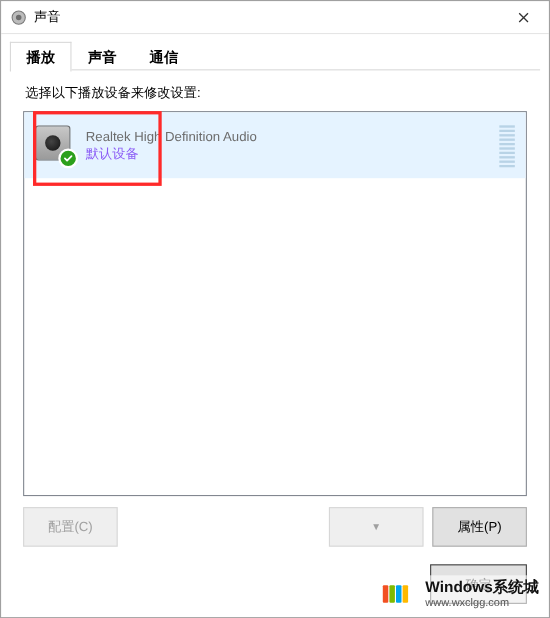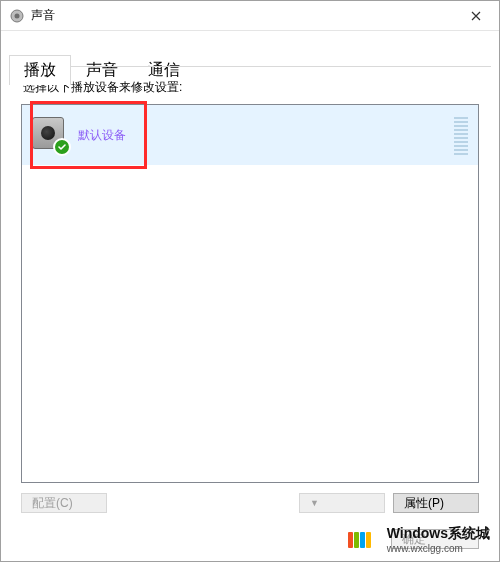--- a/index.html
+++ b/index.html
@@ -40,25 +40,26 @@
   .tabs {
     display: flex;
     padding: 6px 8px 0 8px;
     gap: 0;
     position: relative;
   }
   .tab {
     padding: 4px 14px;
     border: 1px solid transparent;
     border-bottom: none;
-    font-size: 16px;
+    font-size: 13px;
     background: transparent;
     position: relative;
-    top: 18px;
+    top: 1px;
     cursor: default;
+    font-weight: bold;
   }
   .tab.active {
     border-color: #d9d9d9;
     background: #fff;
     z-index: 2;
   }
   .tab-underline {
     position: absolute;
     left: 8px; right: 8px; bottom: 0;
     border-bottom: 1px solid #d9d9d9;
@@ -129,29 +130,29 @@
     border: 3px solid #ff2a2a;
     pointer-events: none;
   }
 
   .bottom-row {
     display: flex;
     gap: 8px;
     padding: 10px 0 0 0;
   }
   .btn {
-    height: 20px;
+    height: 36px;
     border: 1px solid #adadad;
     background: #e1e1e1;
     font-family: inherit;
     font-size: 12px;
     padding: 0 10px;
     min-width: 86px;
     color: #000;
-    display: inline-flex; align-items: center; justify-content: flex-start;
+    display: inline-flex; align-items: center; justify-content: center;
     gap: 4px;
   }
   .btn:disabled { color: #a0a0a0; background: #efefef; border-color: #d7d7d7; }
   .spacer { flex: 1; }
   .chev { font-size: 9px; }
 
   .dialog-buttons {
     display: flex;
     justify-content: flex-end;
     gap: 8px;
@@ -208,20 +209,21 @@
           <div class="dev-icon">
               <div class="cone"></div>
             </div>
           <div class="badge-check">
             <svg viewBox="0 0 10 10">
                 <path d="M2 5 L4 7 L8 3" stroke="#fff" stroke-width="1.6" fill="none" stroke-linecap="round" stroke-linejoin="round"></path>
               </svg>
           </div>
         </div>
         <div class="dev-text">
+          <span class="dev-driver">Realtek High Definition Audio</span>
           <span class="dev-status">默认设备</span>
         </div>
         <div class="vu">
           <div class="seg"></div>
             <div class="seg"></div>
             <div class="seg"></div>
             <div class="seg"></div>
             <div class="seg"></div>
           <div class="seg"></div>
             <div class="seg"></div>

